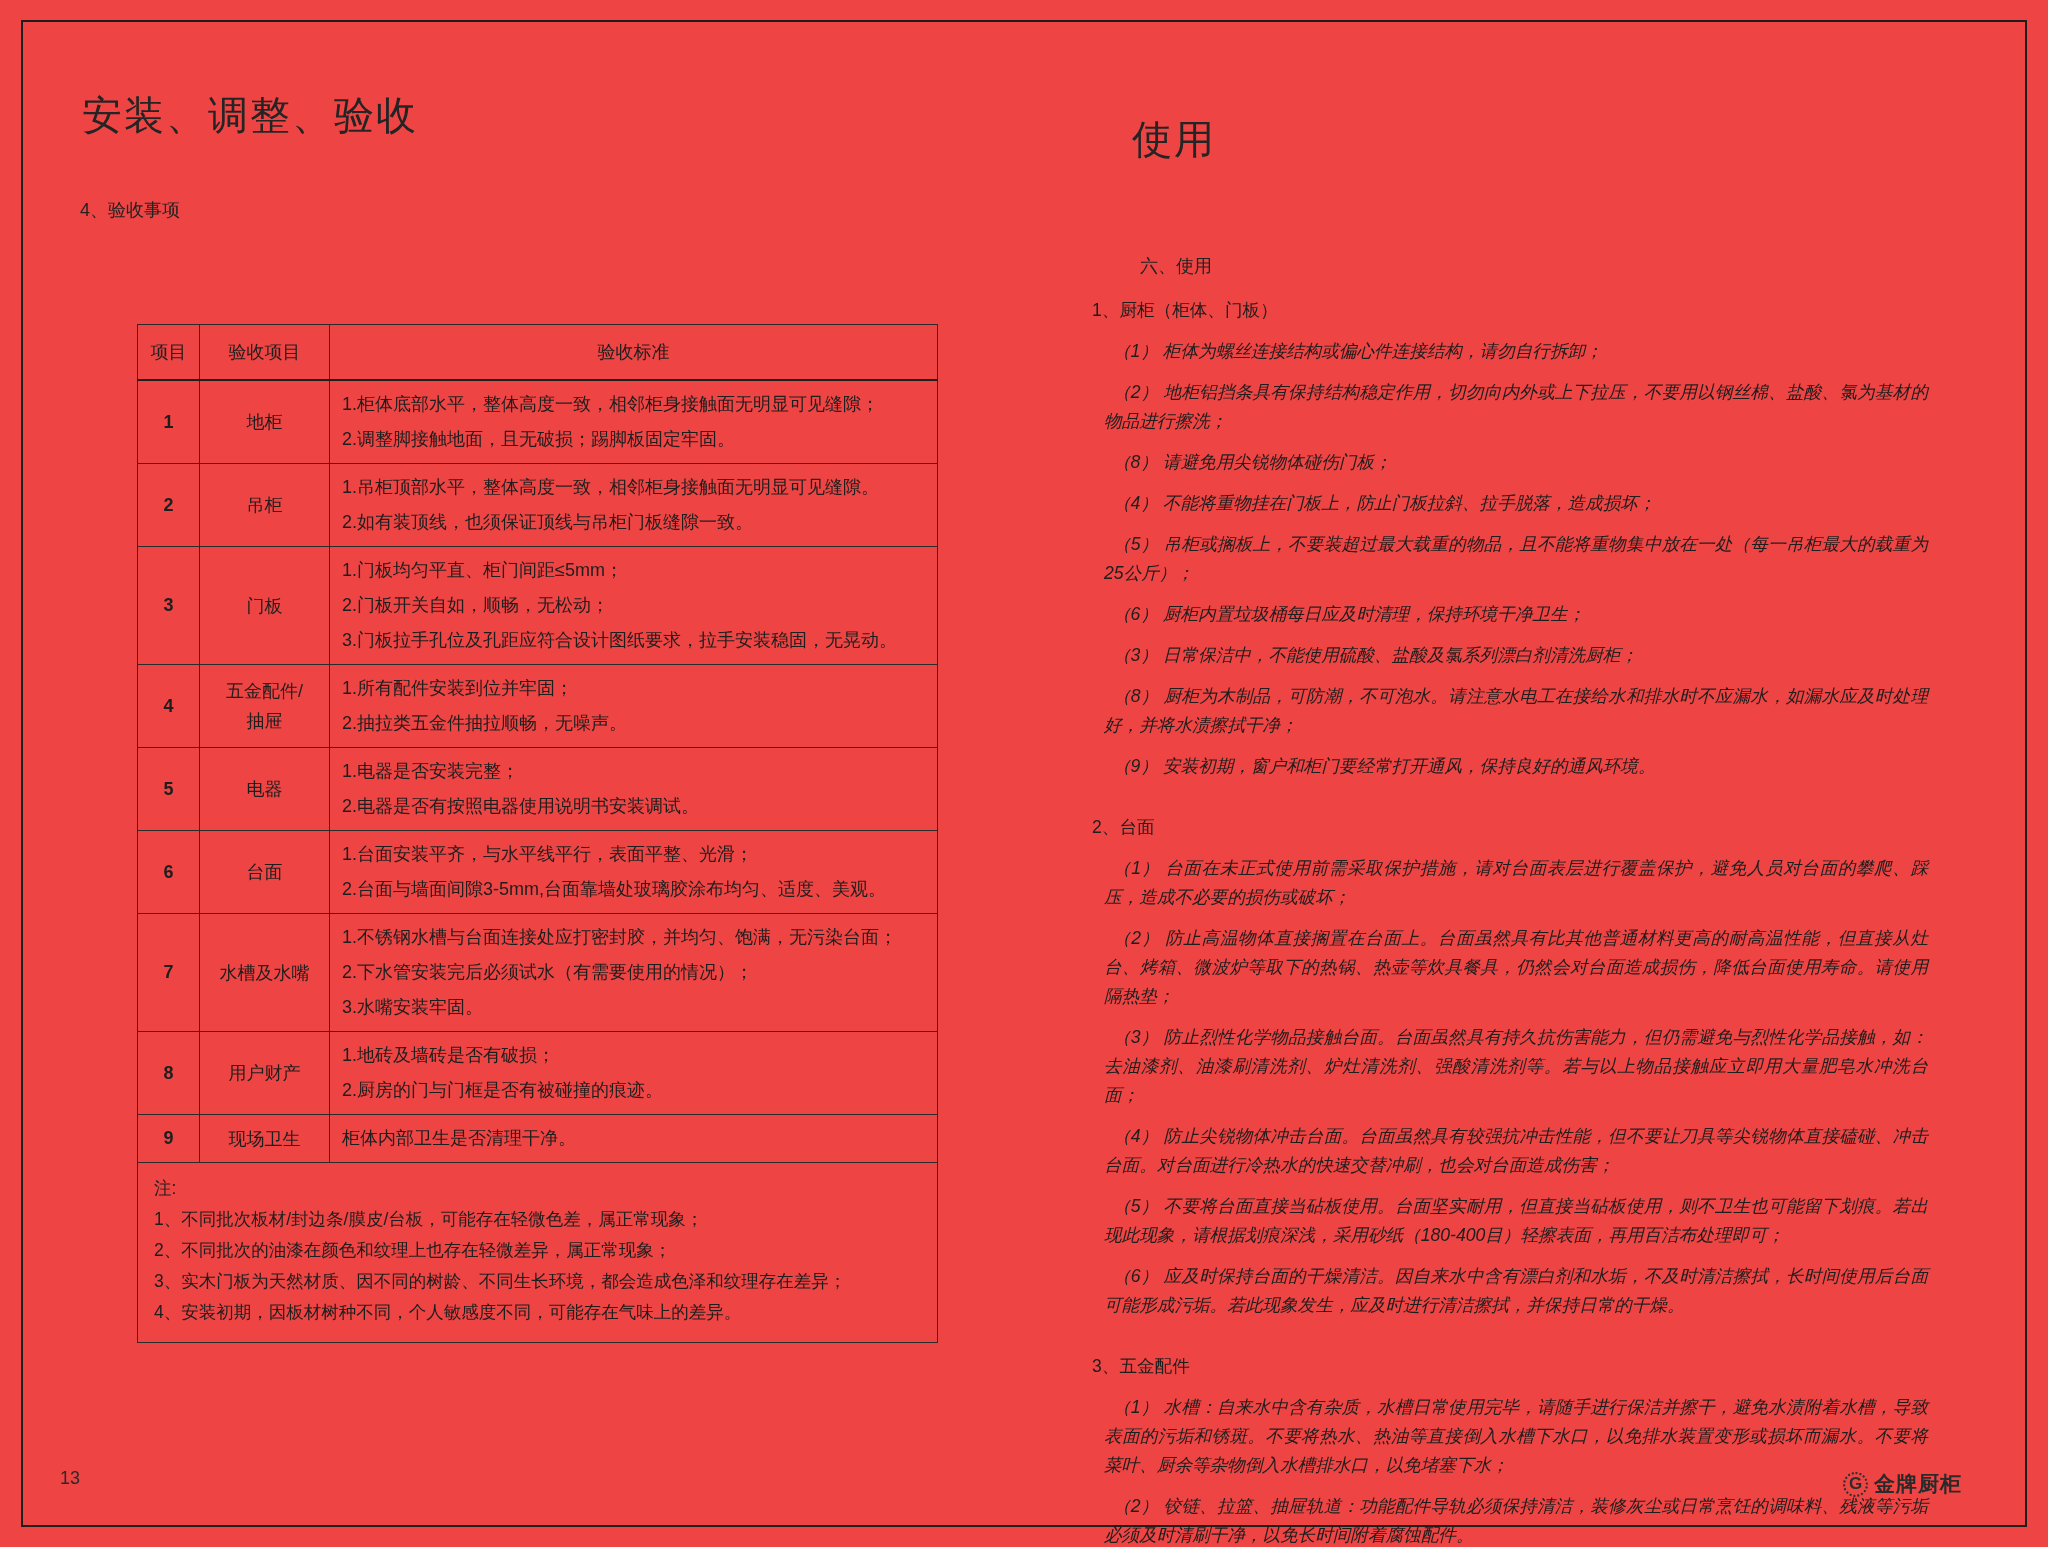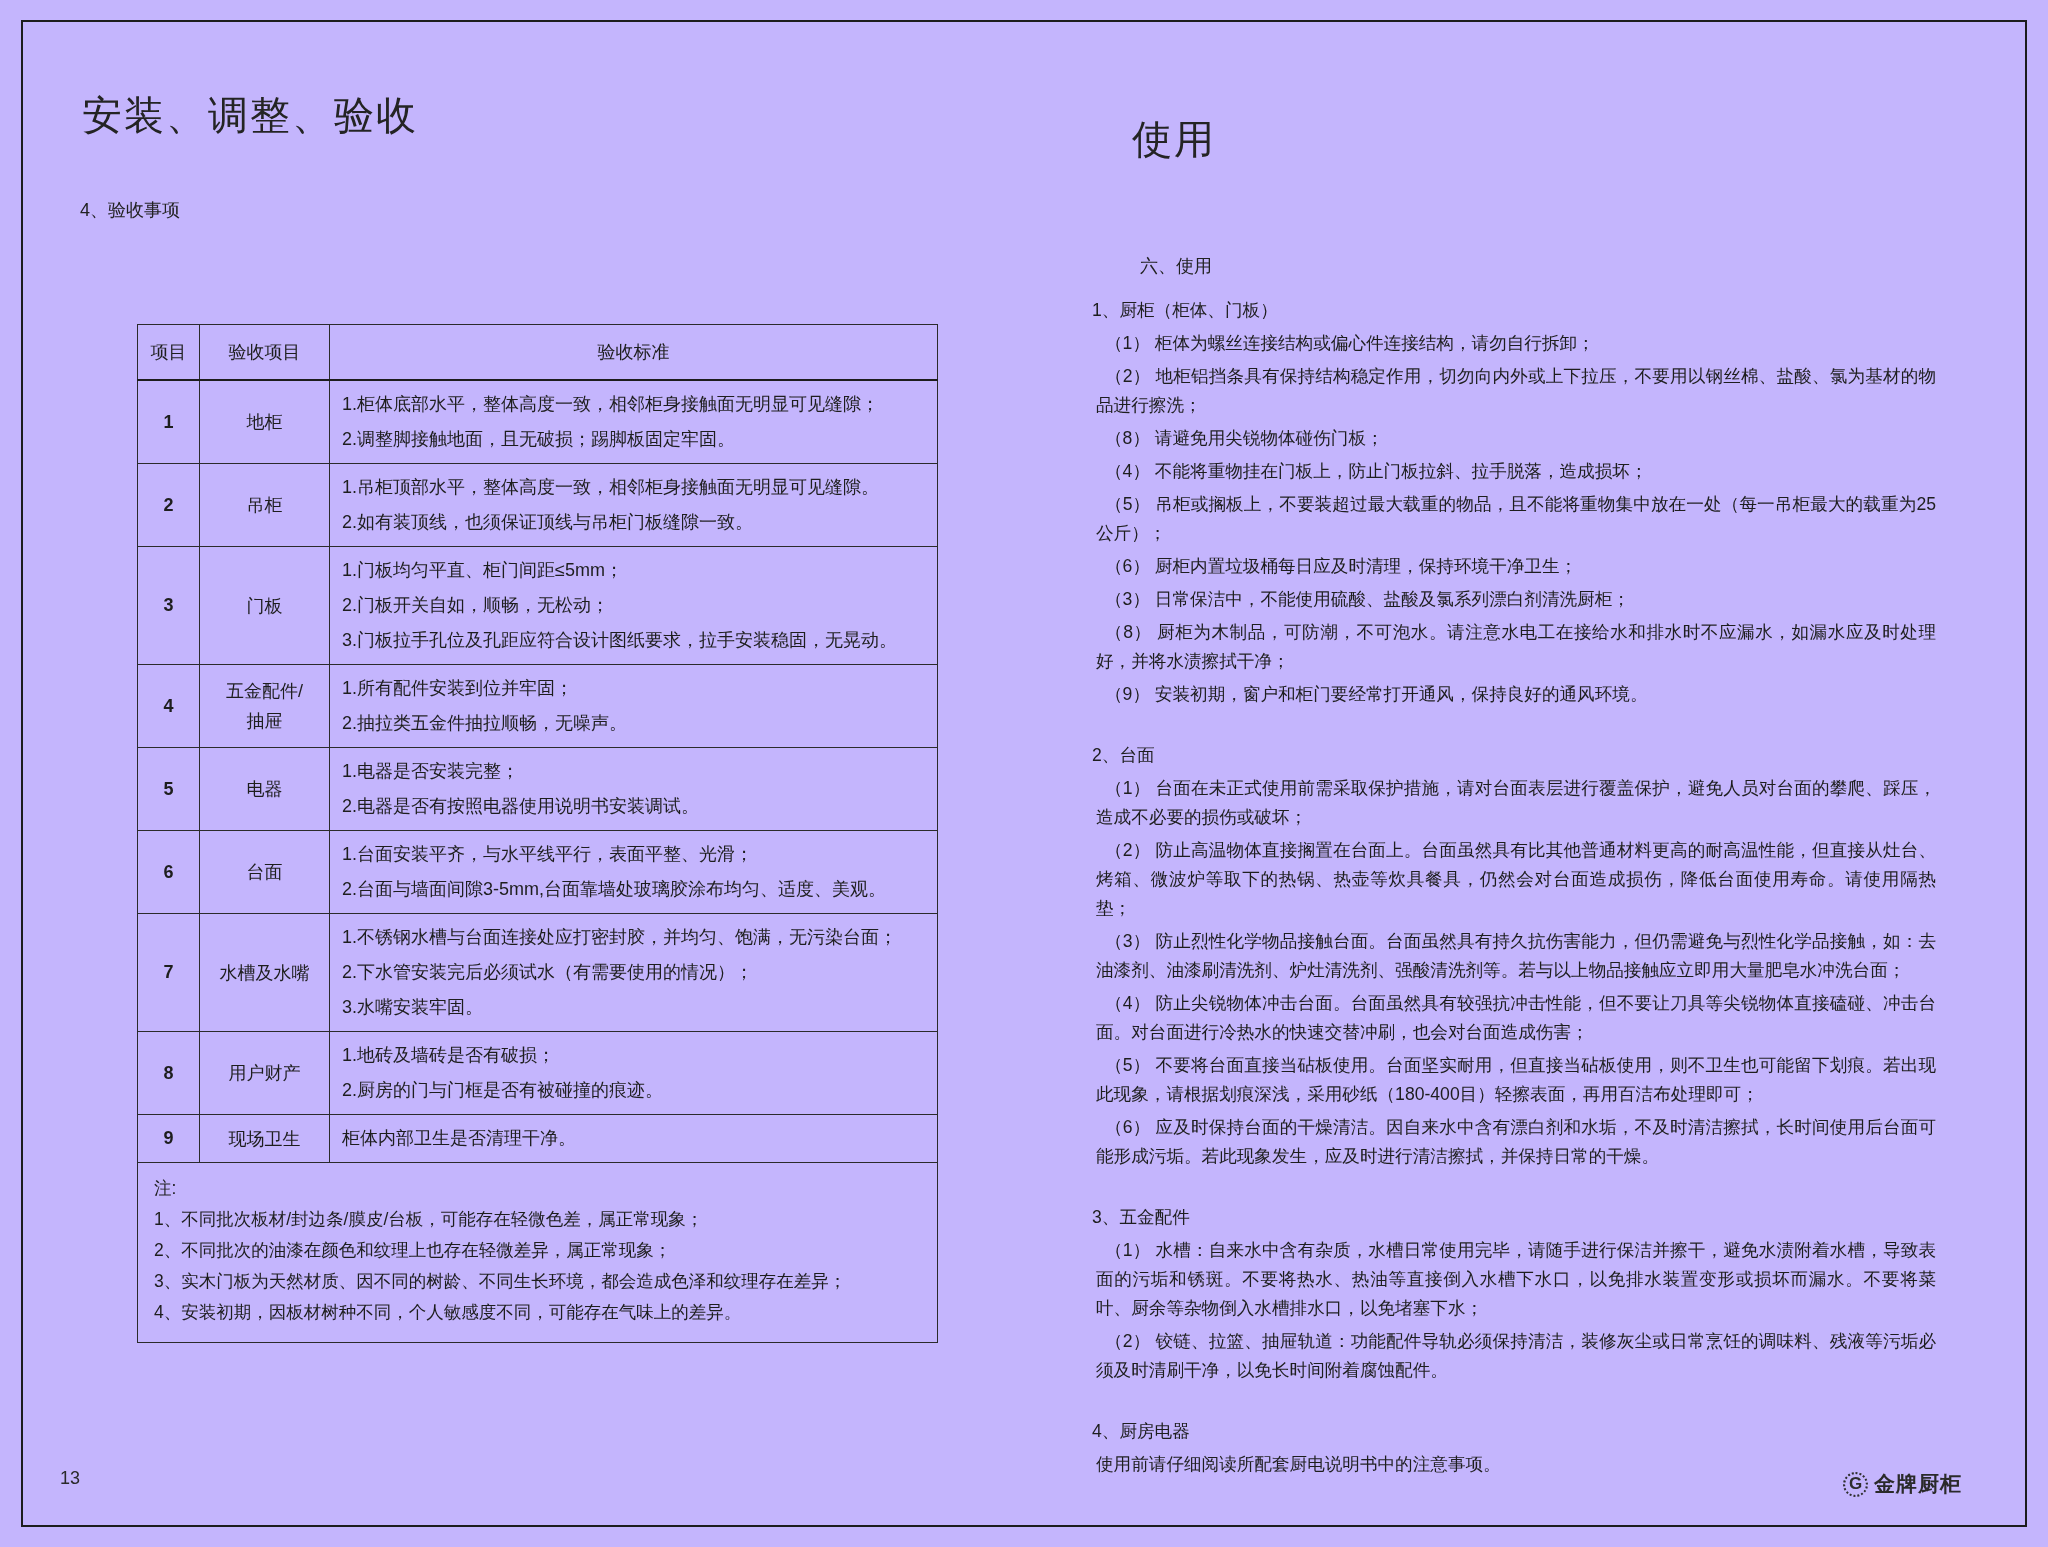--- a/index.html
+++ b/index.html
@@ -1,17 +1,17 @@
 <!DOCTYPE html>
 <html lang="zh"><head>
 <meta charset="utf-8">
 <style>
   html,body{margin:0;padding:0;background:#ffffff;}
   .page{
-    position:relative;width:2048px;height:1547px;background:#c4b5fd;
+    position:relative;width:2048px;height:1547px;background:#ef4444;
     font-family:"Liberation Sans","DejaVu Sans",sans-serif;color:#1c1c1c;
     overflow:hidden;
   }
   .frame{position:absolute;left:21px;top:20px;right:21px;bottom:20px;border:2px solid #1d1d1d;pointer-events:none;}
   .big-title{position:absolute;font-size:40px;font-weight:500;color:#242424;letter-spacing:2px;}
   .big-title.left{left:82px;top:88px;}
   .big-title.right{left:1132px;top:88px;margin-top:24px;}
   .sec-label{position:absolute;font-size:18px;color:#222;}
   .sec-label.left{left:80px;top:198px;}
   .sec-label.right{left:1140px;top:254px;}
@@ -29,21 +29,21 @@
   .acc-table td.notes-cell{padding:10px 16px 14px;line-height:31px;font-size:17.5px;}
   .notes-cell .note-line{display:block;}
 
   
   .usage{
     position:absolute;left:1092px;top:296px;width:848px;
     font-size:17.6px;line-height:29px;text-align:justify;color:#1e1e1e;
   }
   .usage h3{font-size:17.6px;font-weight:400;margin:32px 0 0 0;line-height:29px;}
   .usage h3:first-child{margin-top:0;}
-  .usage p{margin:4px;}
+  .usage p{margin:12px;font-style:italic;}
   .usage p.indent{text-indent:9px;}
 
   .page-num{position:absolute;left:60px;top:1468px;font-size:18px;color:#2a2a2a;}
 
   .brand{position:absolute;right:86px;top:1470px;display:flex;align-items:center;gap:6px;color:#2a2a2a;}
   .logo-mark{
     width:25px;height:25px;border:2px dotted #2e2e2e;border-radius:50%;
     display:flex;align-items:center;justify-content:center;
     font-weight:700;font-size:17px;color:#2e2e2e;box-sizing:border-box;
   }

